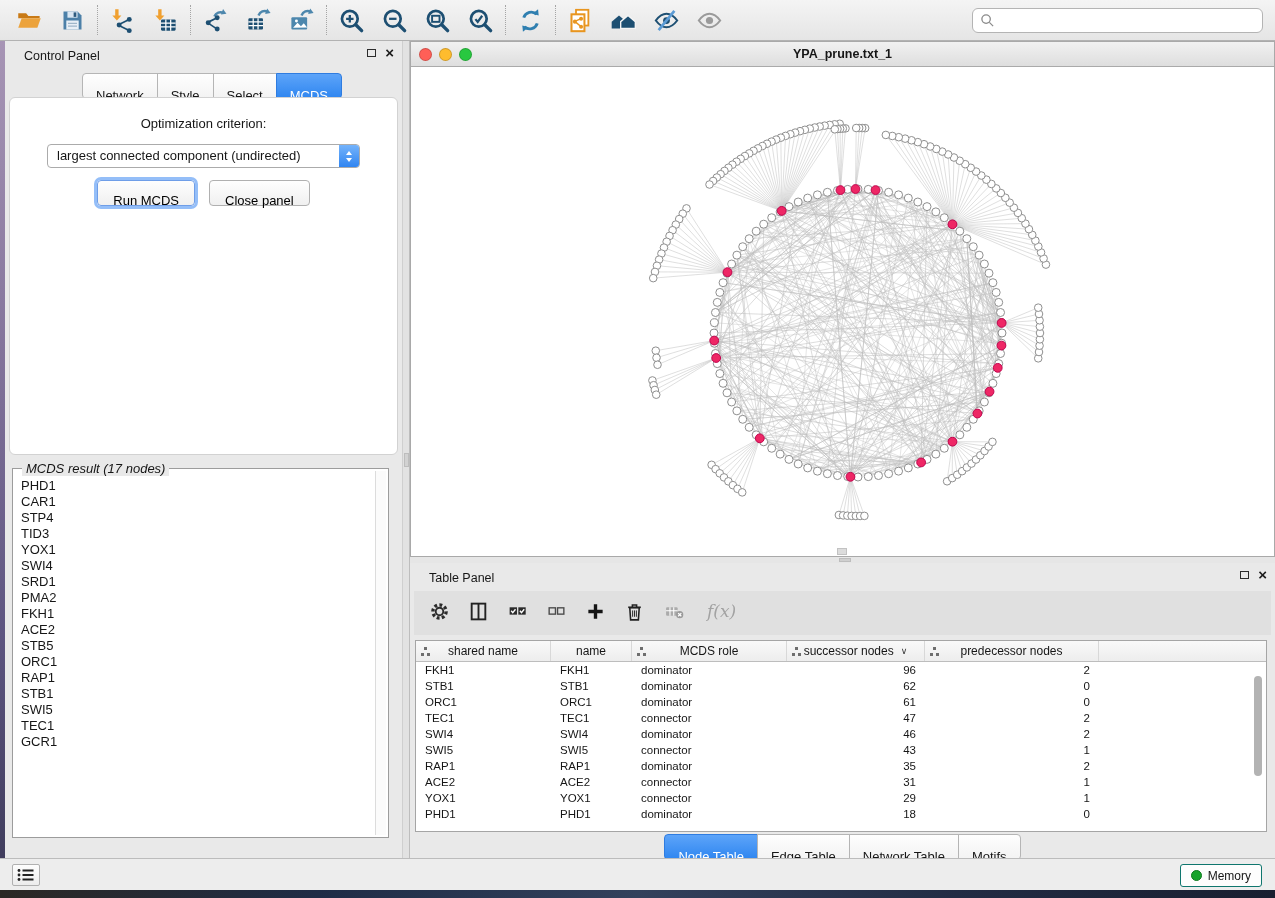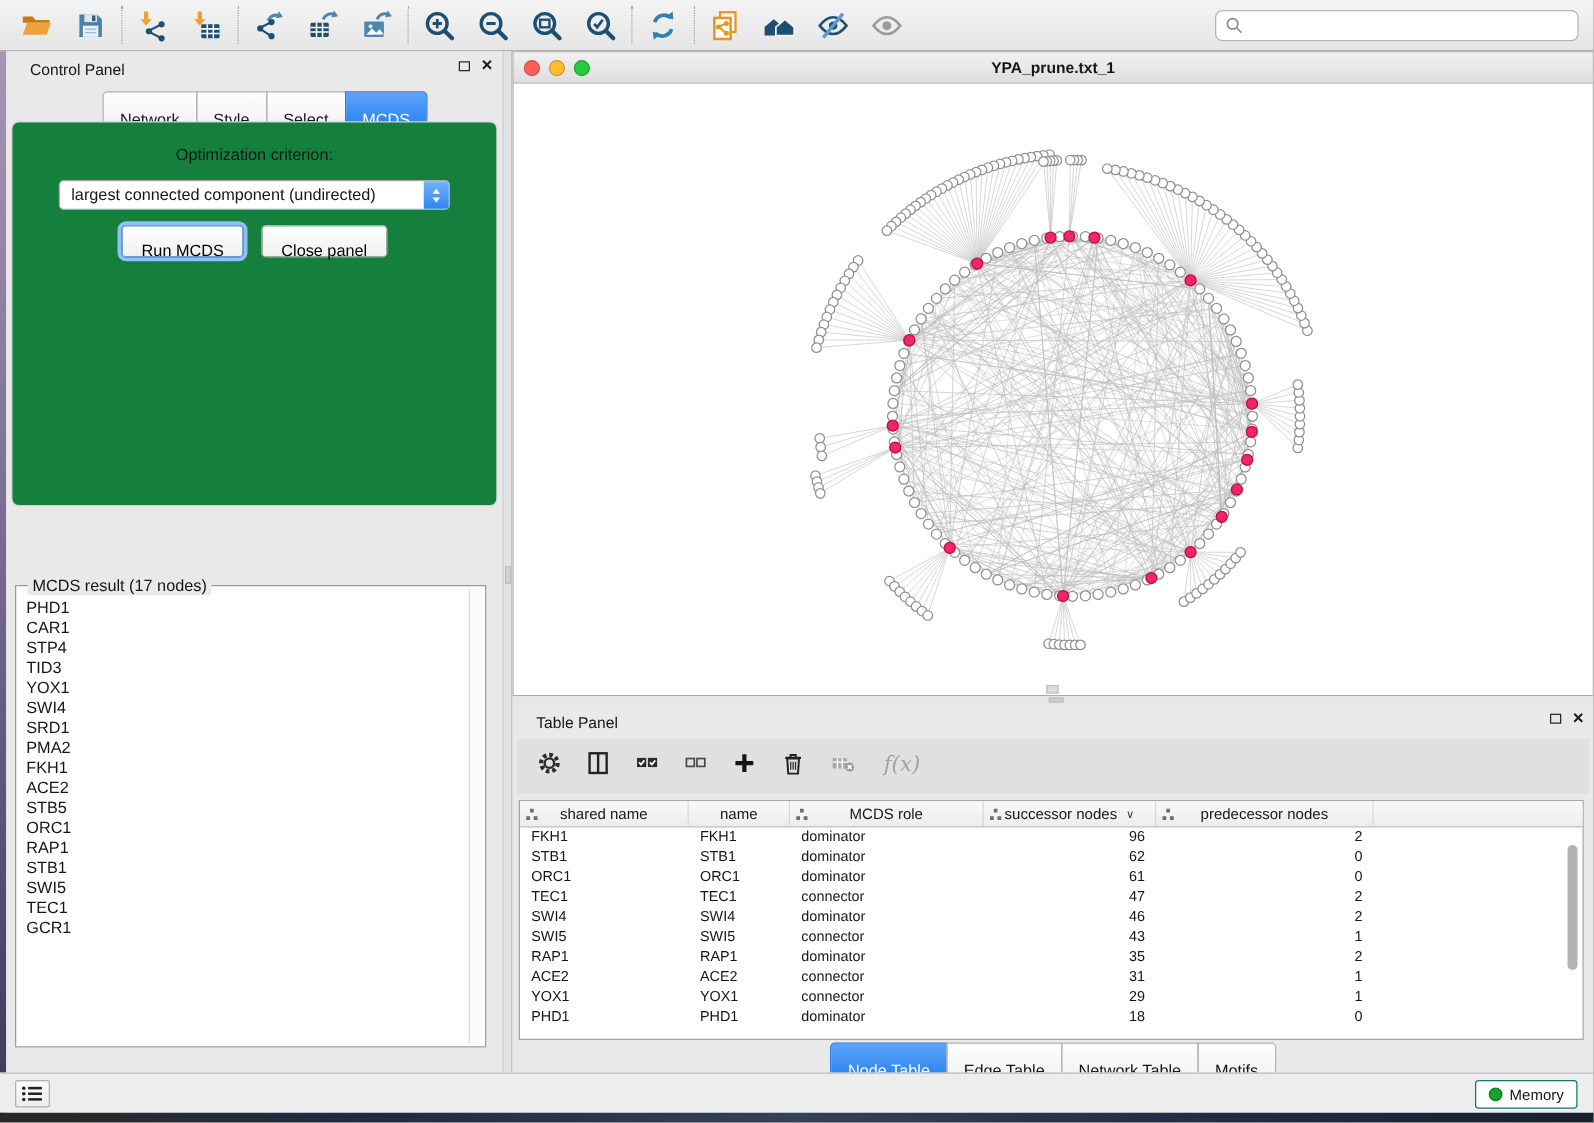--- a/index.html
+++ b/index.html
@@ -29,36 +29,36 @@
   .panel-title { position:absolute; left:19px; top:8px; font-size:12.5px; }
   .win-icons { position:absolute; right:8px; top:7px; display:flex; gap:9px; align-items:center; }
   .ic-float { width:9px; height:8px; border:1.5px solid #2b2b2b; display:inline-block; }
   .ic-close { font-size:15px; font-weight:bold; line-height:10px; color:#1b1b1b; }
   .cp-tabs { position:absolute; left:77px; top:32px; display:flex; }
   .cptab, .tptab { height:22px; line-height:20px; padding:12px 13px; font-size:13px; background:linear-gradient(#fefefe,#f3f3f3);
             border:1px solid #b5b5b5; margin-left:-1px; cursor:default; }
   .cptab:first-child, .tptab:first-child { border-radius:4px 0 0 4px; margin-left:0; }
   .cptab:last-child, .tptab:last-child { border-radius:0 4px 4px 0; }
   .cptab.selected, .tptab.selected { background:linear-gradient(#5da4f9,#2f86f0); border-color:#2f7ce0; color:#fff; }
-  .cp-inner { position:absolute; left:4px; top:56px; width:389px; height:308px;
-              background:#15803d; border:1px solid #d2d2d2; border-radius:6px; }
+  .cp-inner { position:absolute; left:4px; top:56px; width:389px; height:358px;
+              background:#ffffff; border:1px solid #d2d2d2; border-radius:6px; }
   .opt-label { text-align:center; margin-top:18px; font-size:13px; }
   .dropdown { position:relative; margin:13px auto 0; width:313px; height:24px; background:#fff;
               border:1px solid #ababab; border-radius:4px; font-size:13px; line-height:22px; padding-left:9px; }
   .dd-cap { position:absolute; right:0; top:0; width:20px; height:22px; border-radius:0 3px 3px 0;
             background:linear-gradient(#74b3fb,#3085f1); display:flex; flex-direction:column; align-items:center; justify-content:center; }
   .chev-up { width:0; height:0; border-left:3.5px solid transparent; border-right:3.5px solid transparent; border-bottom:4.5px solid #fff; }
   .chev-down { width:0; height:0; border-left:3.5px solid transparent; border-right:3.5px solid transparent; border-top:4.5px solid #fff; margin-top:3px; }
   .btn-row { margin-top:12px; display:flex; justify-content:center; gap:14px; }
   .btn { height:24px; padding:12px 15px; font-size:13px; border:1px solid #b0b0b0; border-radius:4px;
          background:linear-gradient(#fefefe,#f0f0f0); font-family:"Liberation Sans",sans-serif; }
   .btn.focused { box-shadow:0 0 0 3px #94bef8; border-color:#6f9ee8; }
   .resultbox { position:absolute; left:7px; top:427px; width:377px; height:370px;
                border:1px solid #9c9c9c; background:#fff; }
-  .rb-title { position:absolute; top:-8px; left:9px; background:#e9e9e9; padding:0 4px; font-size:13px; }
+  .rb-title { position:absolute; top:-8px; left:9px; background:#e9e9e9; padding:0 4px; font-size:13px;font-style:italic; }
   .rb-list { position:absolute; left:8px; top:9px; right:16px; bottom:4px; overflow:hidden; font-size:13px; line-height:16px; }
   .rb-scroll { position:absolute; top:2px; right:2px; bottom:2px; width:11px; background:#fbfbfb; border-left:1px solid #dcdcdc; }
 
   
   .v-split { position:absolute; left:402px; top:41px; width:8px; height:817px; background:#e2e2e2;
              border-left:1px solid #cfcfcf; border-right:1px solid #bdbdbd; }
   .v-handle { position:absolute; left:1px; top:412px; width:5px; height:14px; background:#d2d2d2; border:1px solid #bdbdbd; }
   .h-split { position:absolute; left:410px; top:557px; width:865px; height:6px; background:#e6e6e6; }
   .h-handle { position:absolute; left:429px; top:1px; width:12px; height:4px; background:#cfcfcf; border:1px solid #bdbdbd; }
 

